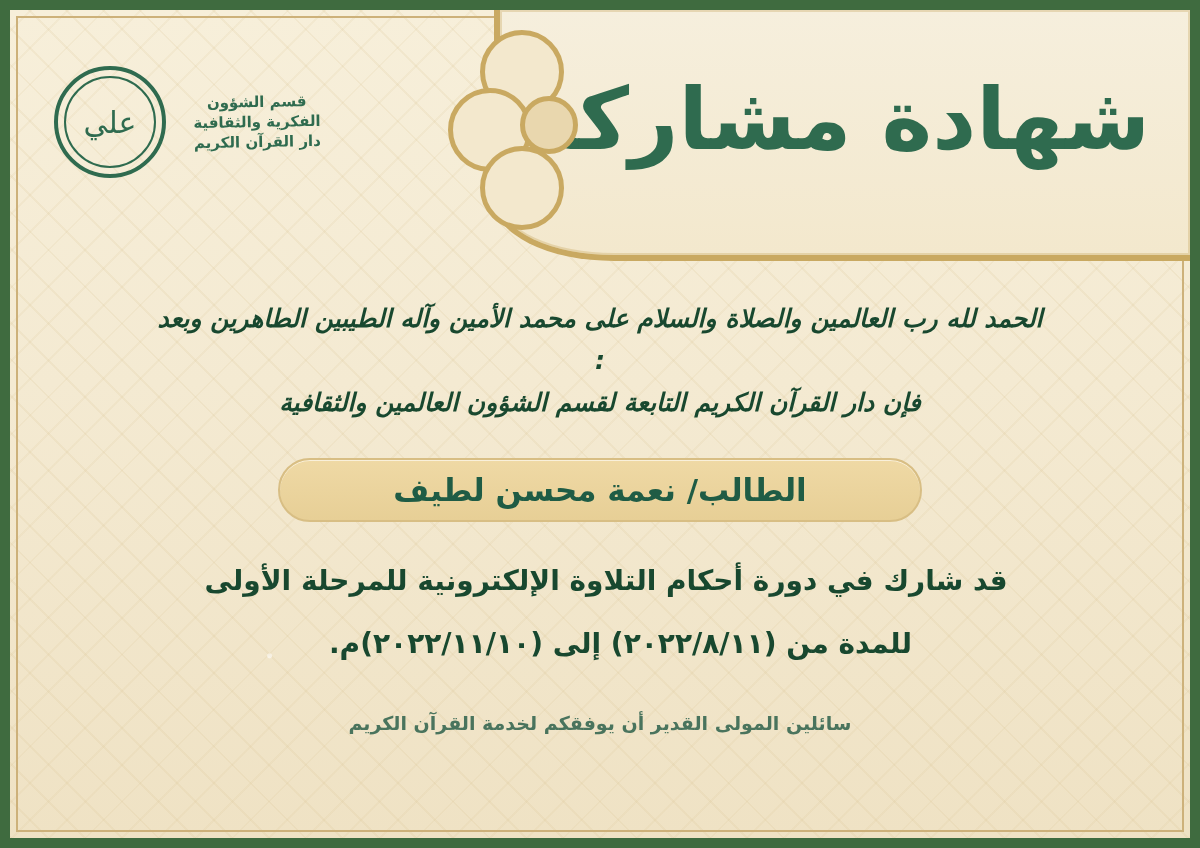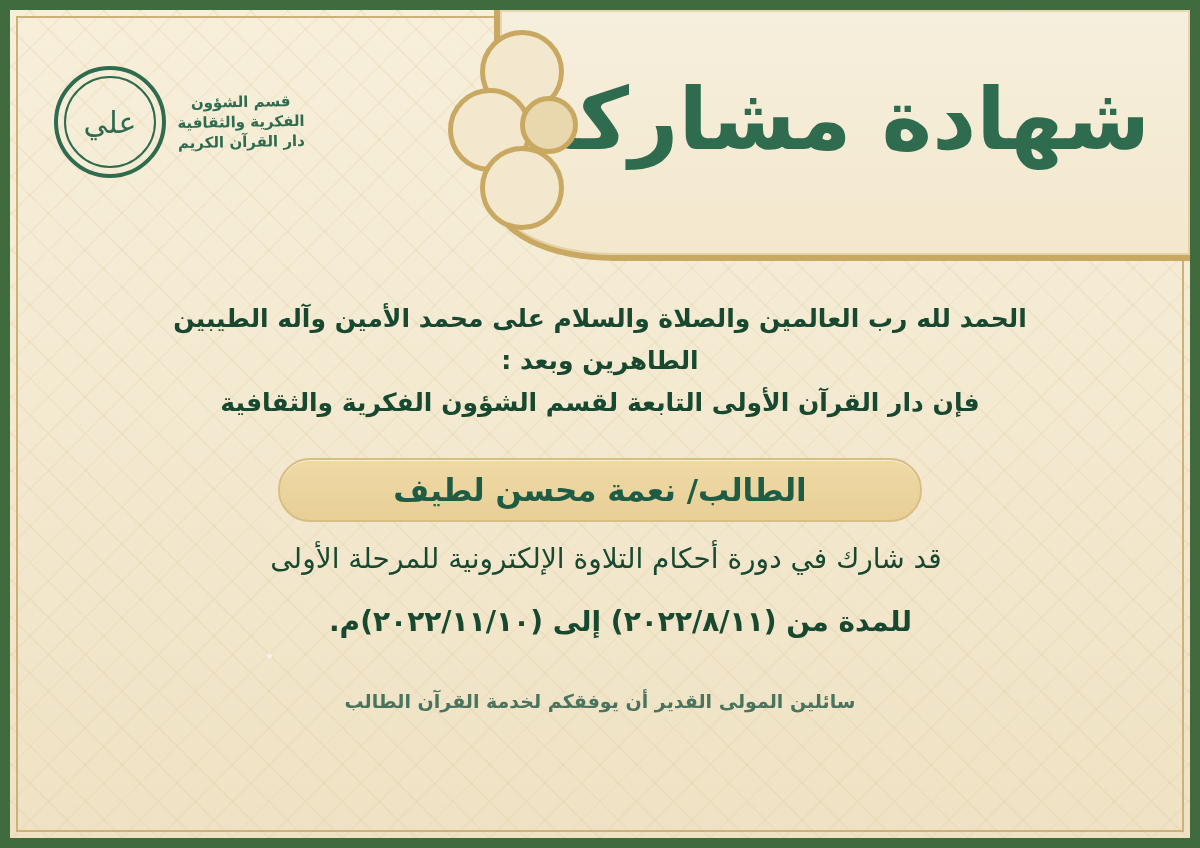--- a/index.html
+++ b/index.html
@@ -105,21 +105,21 @@
     background: #e9d7ae; border-color: #c9a961;
   }
 
   
   .logos {
     position: absolute;
     top: 52px;
     left: 44px;
     display: flex;
     align-items: center;
-    gap: 10px;
+    gap: 26px;
   }
   .logo-calli {
     width: 130px;
     height: 120px;
     display: flex;
     flex-direction: column;
     align-items: center;
     justify-content: center;
     color: #2f6b4f;
     font-size: 15px;
@@ -167,21 +167,21 @@
   }
 
   .para {
     font-size: 25px;
     font-weight: bold;
     line-height: 1.68;
     color: #18482f;
     margin: 0 auto;
     width: 900px;
   }
-  .para .line { display: block; }
+  .para .line { display: block; font-style: italic; }
 
   .name-plate {
     margin: 34px auto 11px;
     width: 640px;
     height: 60px;
     border-radius: 32px;
     background: linear-gradient(180deg, #efd9a5 0%, #e7cf96 100%);
     border: 2px solid #d8be84;
     display: flex;
     align-items: center;
@@ -189,23 +189,23 @@
     box-shadow: 0 1px 0 rgba(255,255,255,0.6) inset;
   }
   .name-text {
     font-size: 31px;
     font-weight: bold;
     color: #1f5c45;
     white-space: nowrap;
   }
 
   .course-line {
-    margin-top: 20px;
+    margin-top: 42px;
     font-size: 28px;
-    font-weight: normal;
+    font-weight: bold;
     color: #18482f;
     padding-left: 12px;
   }
 
   .date-line {
     margin-top: 30px;
     font-size: 28px;
     font-weight: bold;
     color: #18482f;
     margin-left: 41px;
@@ -246,26 +246,26 @@
         <span class="ring"></span>
         <span class="ring2"></span>
         <span class="seal-text">علي</span>
       </div>
     </div>
   </div>
 
   <div class="body-block">
     <div class="para">
       <span class="line">الحمد لله رب العالمين والصلاة والسلام على محمد الأمين وآله الطيبين الطاهرين وبعد :</span>
-      <span class="line">فإن دار القرآن الأولى التابعة لقسم الشؤون الفكرية والثقافية</span>
+      <span class="line">فإن دار القرآن الكريم التابعة لقسم الشؤون العالمين والثقافية</span>
     </div>
 
     <div class="name-plate">
       <span class="name-text">الطالب/ نعمة محسن لطيف</span>
     </div>
 
     <div class="course-line">قد شارك في دورة أحكام التلاوة الإلكترونية للمرحلة الأولى</div>
 
     <div class="date-line">للمدة من (٢٠٢٢/٨/١١) إلى (٢٠٢٢/١١/١٠)م.</div>
 
-    <div class="closing-line">سائلين المولى القدير أن يوفقكم لخدمة القرآن الطالب</div>
+    <div class="closing-line">سائلين المولى القدير أن يوفقكم لخدمة القرآن الكريم</div>
   </div>
 </div>
 
 </body></html>

